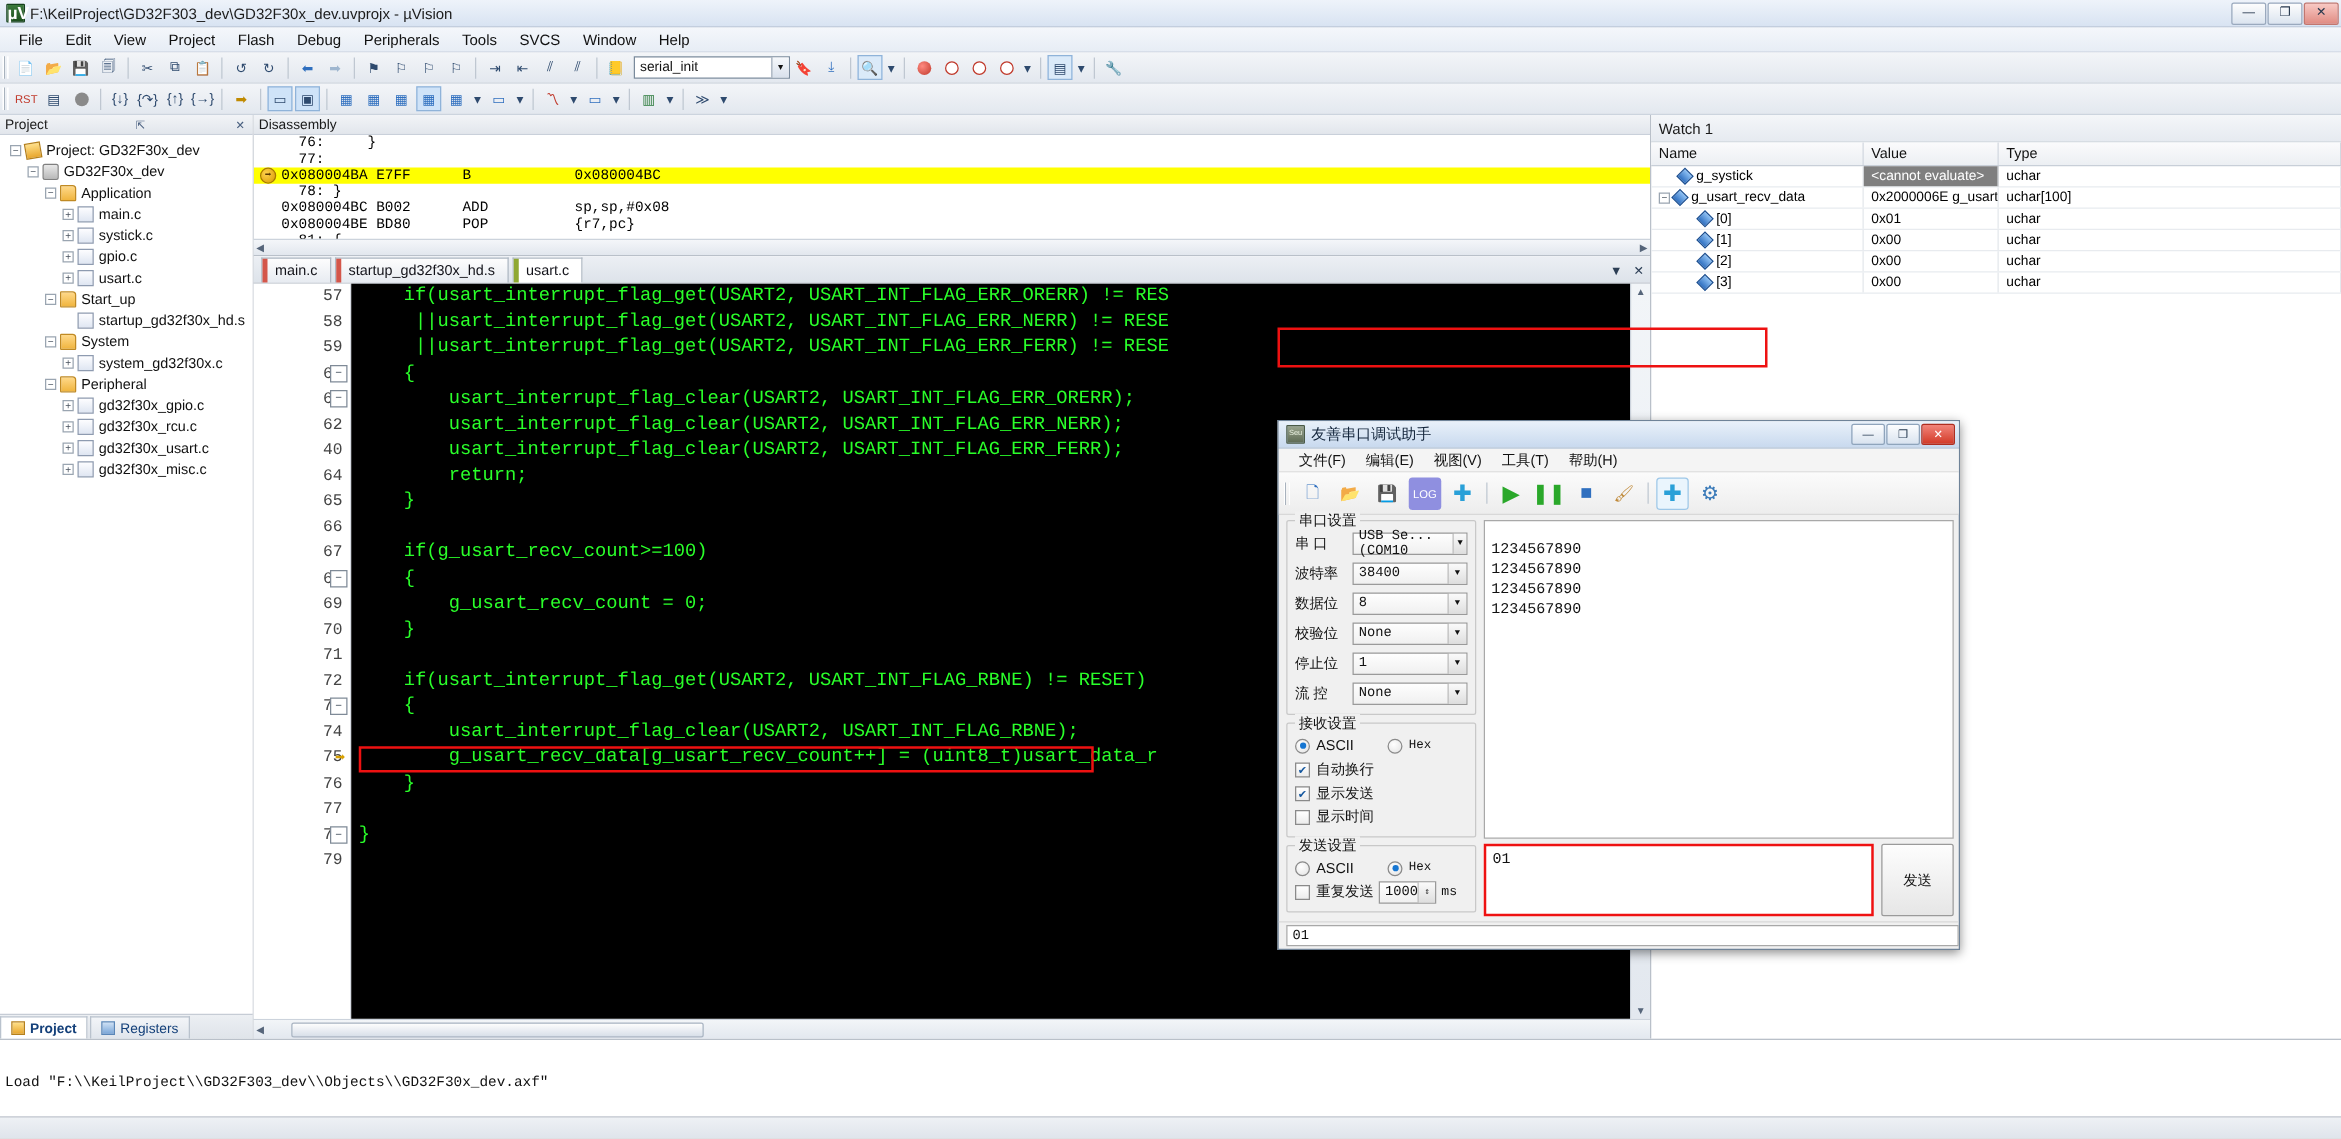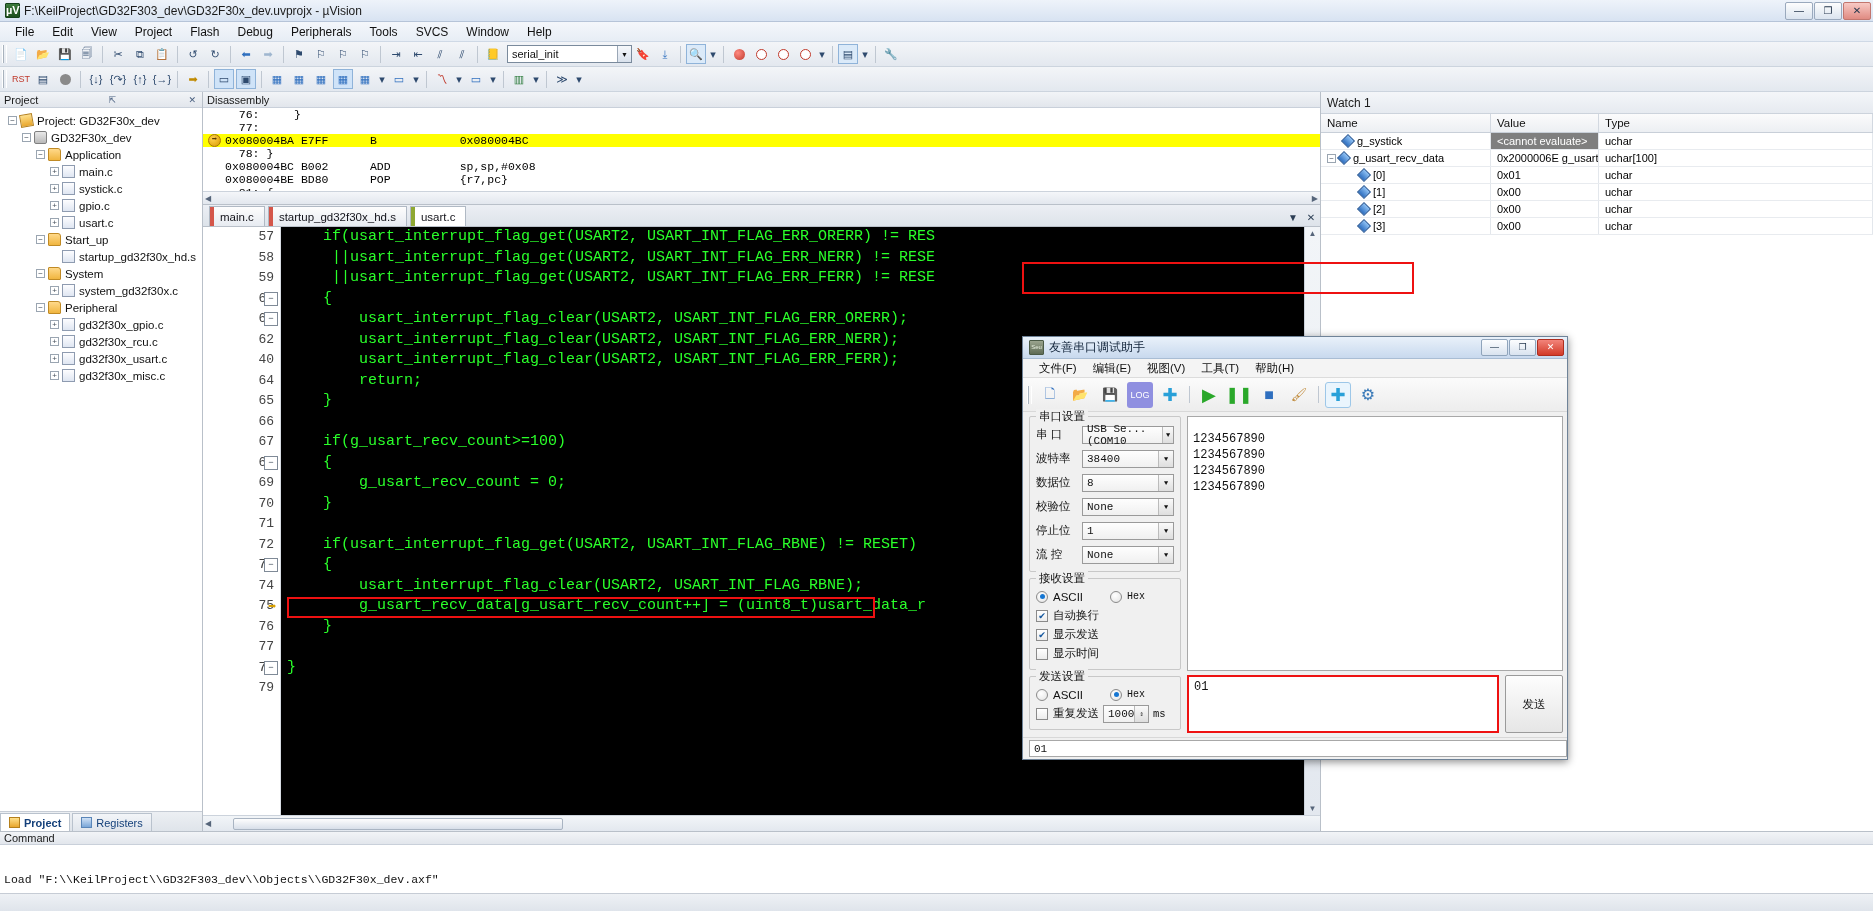--- a/index.html
+++ b/index.html
@@ -11,21 +11,21 @@
   }
   .app { position:absolute; inset:0; display:flex; flex-direction:column;
          background:linear-gradient(#f0f0f0,#e4e4e4); }
 
   
   .titlebar { height:22px; display:flex; align-items:center;
      background:linear-gradient(#eef3fa,#d8e3f2); border-bottom:1px solid #b6c4d8;
      padding:0 2px; }
   .titlebar .tb-ico { width:15px;height:15px;margin:0 4px 0 3px;
      background:linear-gradient(#3c7a3c,#1d4f1d); border:1px solid #15421b; border-radius:1px;
-     color:#fff;font-size:11px;line-height:13px;text-align:center;font-weight:bold;}
+     color:#fff;font-size:14px;line-height:13px;text-align:center;font-weight:bold;}
   .titlebar .tb-text { font-size:12px; color:#1b1b1b; }
   .tb-btns { margin-left:auto; display:flex; }
   .tb-btn { width:28px;height:18px;margin-left:1px;border:1px solid #9aa9bd;
      background:linear-gradient(#fdfdfd,#dbe4ef); border-radius:2px;
      font-size:10px;line-height:16px;text-align:center;color:#26374d;}
   .tb-btn.close { background:linear-gradient(#f8c9c4,#e08b82); border-color:#c2766e;}
 
   
   .menubar { height:20px; display:flex; align-items:center;
      background:linear-gradient(#f4f7fb,#e7edf5); border-bottom:1px solid #cfd9e6;
@@ -567,23 +567,20 @@
               <span>[3]</span>
             </div>
             <div class="wcell val" style="width: 108px;">0x00</div>
             <div class="wcell" style="flex: 1 1 0%;">uchar</div>
           </div>
         </div>
     </div>
   </div>
 
   <div class="cmd">
-    <div class="pane-head">
-      <span>Command</span>
-    </div>
     <div class="cmd-body">
       <div>Load "F:\\KeilProject\\GD32F303_dev\\Objects\\GD32F30x_dev.axf"</div>
       
     </div>
   </div>
 
   <div class="statusbar"></div>
 </div>
 
 <div class="red-box" style="left:1022px; top:262px; width:392px; height:32px;"></div>

